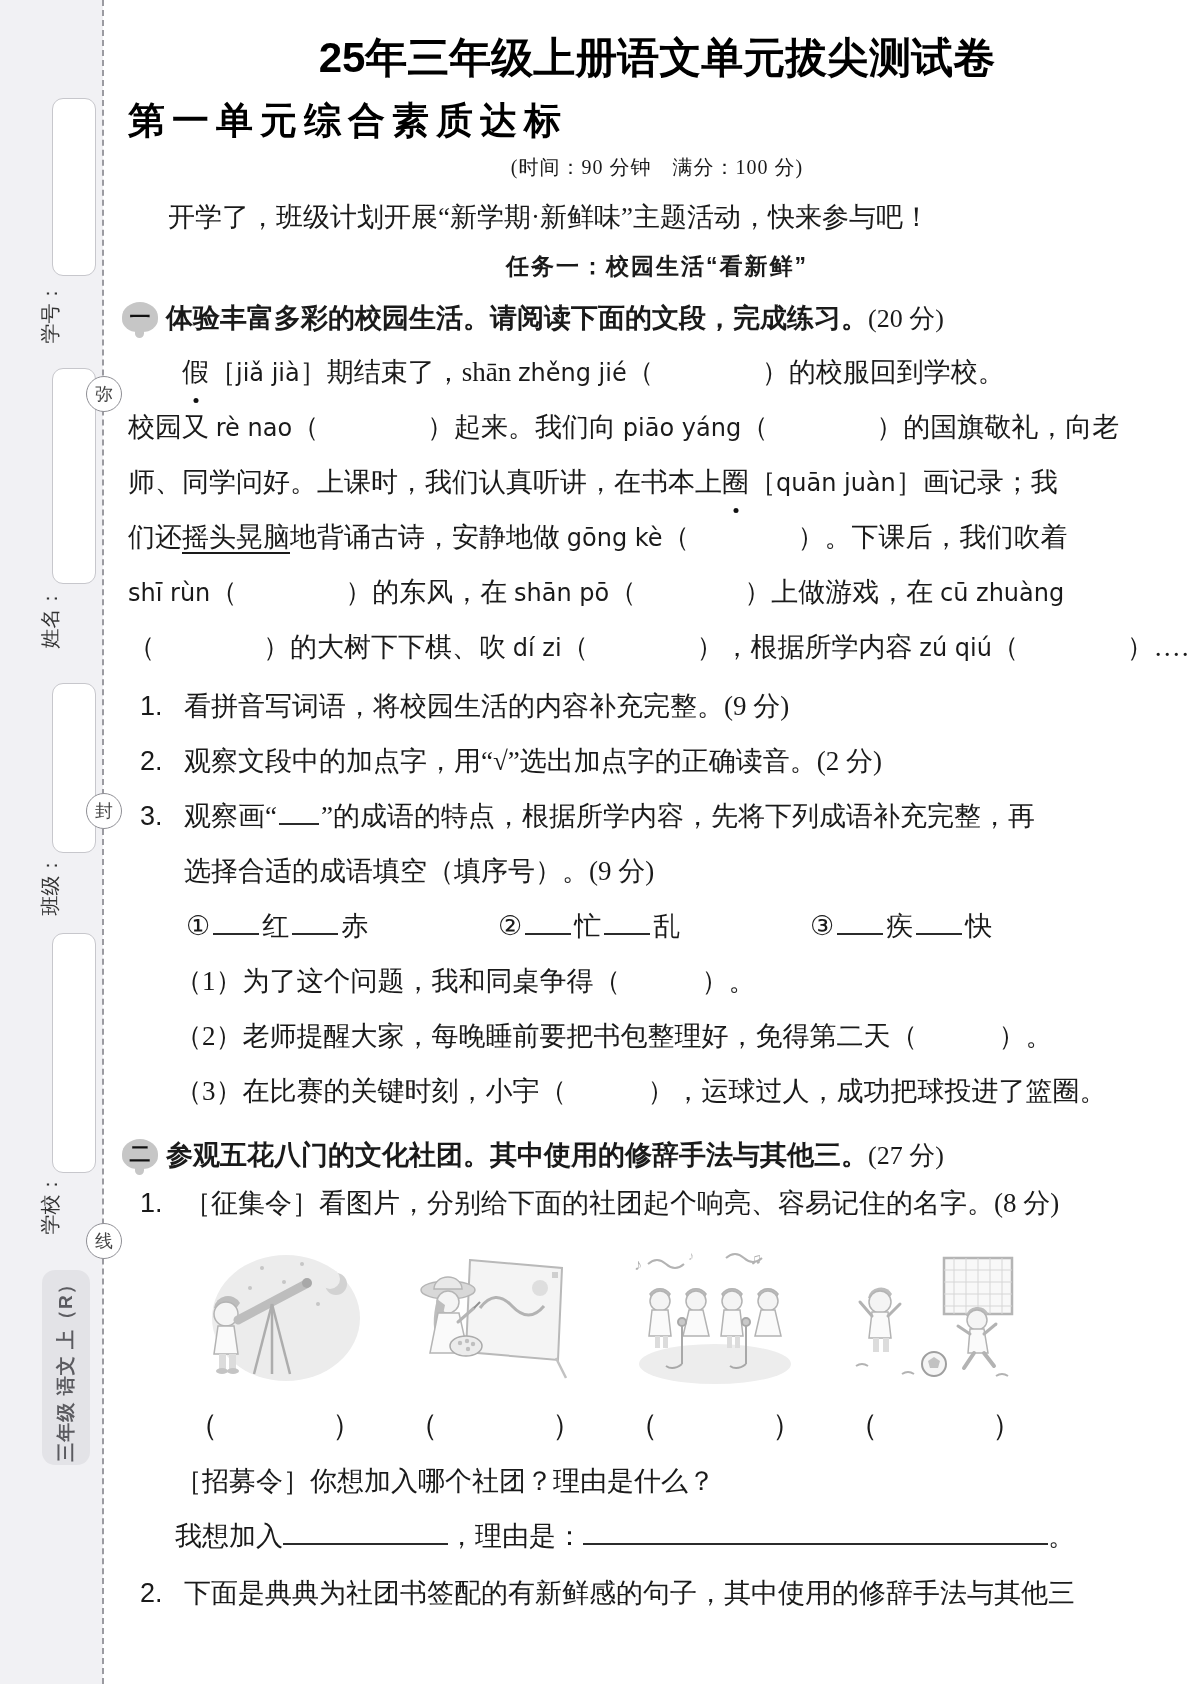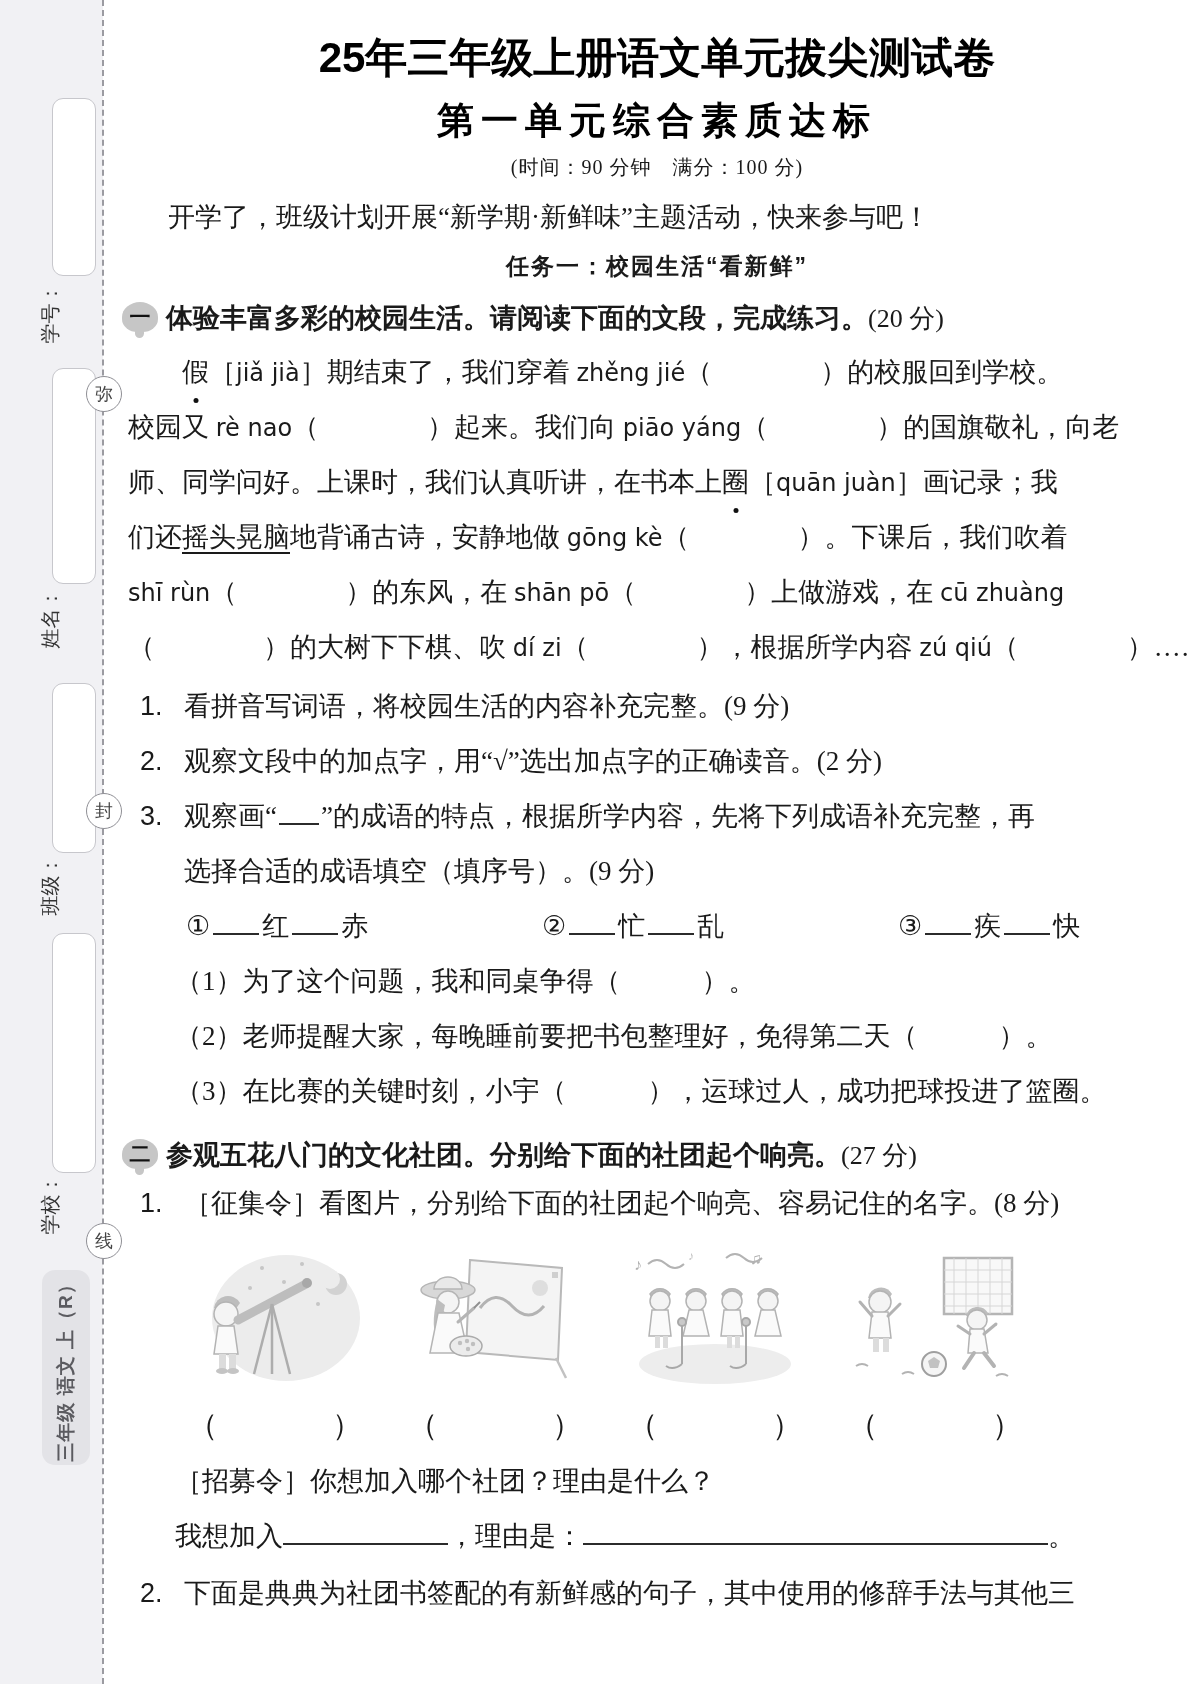--- a/index.html
+++ b/index.html
@@ -15,38 +15,38 @@
   .side-label span{display:inline-block;transform:rotate(-90deg);white-space:nowrap;font-size:20px;color:#333;}
   .seal-circle{position:absolute;left:86px;width:34px;height:34px;border-radius:50%;background:#fff;border:1.5px solid #8f8f95;z-index:3;
     display:flex;align-items:center;justify-content:center;font-size:18px;color:#444;}
   .book-tab{position:absolute;left:42px;top:1270px;width:48px;height:195px;background:#e3e3e7;border-radius:13px;
     display:flex;align-items:center;justify-content:center;overflow:visible;z-index:1;}
   .book-tab span{display:inline-block;transform:rotate(-90deg);white-space:nowrap;font-size:19px;font-weight:600;color:#5b5b60;
     font-family:"Liberation Sans",sans-serif;letter-spacing:1px;}
   
   .content{position:absolute;left:128px;top:0;width:1058px;}
   .h1{font-family:"Liberation Sans",sans-serif;font-weight:900;font-size:42px;text-align:center;margin-top:30px;letter-spacing:0px;color:#000;}
-  .h2{font-weight:700;font-size:37px;text-align:center;margin-top:10px;letter-spacing:7px;color:#000;font-family:Liberation Mono, monospace;}
+  .h2{font-weight:700;font-size:37px;text-align:left;margin-top:10px;letter-spacing:7px;color:#000;font-family:Liberation Mono, monospace;}
   .meta{font-size:20px;text-align:center;margin-top:8px;letter-spacing:1px;}
   .intro{font-size:27px;margin-top:18px;padding-left:40px;}
   .task-header{font-family:"Liberation Sans",sans-serif;font-weight:900;font-size:23px;text-align:center;margin-top:16px;letter-spacing:2px;}
   .sec-row{display:flex;align-items:flex-start;margin-top:16px;}
   .marker{flex:0 0 auto;width:36px;height:30px;background:#c6c6c6;border-radius:55% 55% 48% 48%;position:relative;
     display:flex;align-items:center;justify-content:center;font-family:"Liberation Sans",sans-serif;font-weight:900;font-size:21px;color:#111;margin:4px 8px 0 -6px;}
   .marker::after{content:"";position:absolute;left:13px;bottom:-6px;width:9px;height:9px;background:#c6c6c6;border-radius:0 0 6px 6px;}
   .sec-title{font-family:"Liberation Sans",sans-serif;font-weight:800;font-size:27px;line-height:40px;}
   .sec-title .score{font-family:"Liberation Serif",serif;font-weight:400;font-size:26px;text-align:center;}
   .passage{font-size:27px;line-height:54px;margin-top:6px;}
   .passage-line{white-space:nowrap;}
   .qblock{font-size:27px;line-height:55px;margin-top:4px;}
   .q{display:flex;align-items:flex-start;padding-left:12px;}
   .q .num{flex:0 0 44px;font-family:"Liberation Sans",sans-serif;}
   .q .qtext{flex:1 1 auto;}
   .subq{padding-left:47px;}
-  .idiom-row{display:flex;padding-left:58px;gap:44px;}
+  .idiom-row{display:flex;padding-left:58px;}
   .idiom-cell{flex:0 0 312px;}
   
   .seg-py{font-family:"DejaVu Sans",sans-serif;font-size:24px;}
   .seg-dot{position:relative;display:inline-block;}
   .seg-dot::after{content:"";position:absolute;left:50%;bottom:-4px;transform:translateX(-50%);width:5px;height:5px;border-radius:50%;background:#111;}
   .seg-u{text-decoration:underline;text-underline-offset:6px;text-decoration-thickness:1.5px;}
   .seg-blank{display:inline-block;width:46px;height:1em;border-bottom:2px solid #2b2b2b;margin:0 3px;vertical-align:baseline;}
   .seg-blank-s{display:inline-block;width:40px;height:1em;border-bottom:2px solid #2b2b2b;margin:0 2px;vertical-align:baseline;}
   .seg-blank-m{display:inline-block;width:165px;height:1em;border-bottom:2px solid #2b2b2b;vertical-align:baseline;}
   .seg-blank-l{display:inline-block;width:465px;height:1em;border-bottom:2px solid #2b2b2b;vertical-align:baseline;}
@@ -92,21 +92,21 @@
   <div class="meta">(时间：90 分钟　满分：100 分)</div>
   <div class="intro">开学了，班级计划开展“新学期·新鲜味”主题活动，快来参与吧！</div>
   <div class="task-header">任务一：校园生活“看新鲜”</div>
 
   <div class="sec-row">
     <div class="marker">一</div>
     <div class="sec-title"><span>体验丰富多彩的校园生活。请阅读下面的文段，完成练习。</span><span class="score">(20 分)</span></div>
   </div>
 
   <div class="passage">
-    <div class="passage-line"><span>　　</span><span class="seg-dot">假</span><span>［</span><span class="seg-py">jiǎ  jià</span><span>］期结束了，我们穿着 </span><span class="seg-py">zhěng jié</span><span>（　　　　）的校服回到学校。</span></div>
+    <div class="passage-line"><span>　　</span><span class="seg-dot">假</span><span>［</span><span class="seg-py">jiǎ  jià</span><span>］期结束了，shān </span><span class="seg-py">zhěng jié</span><span>（　　　　）的校服回到学校。</span></div>
     <div class="passage-line"><span>校园又 </span><span class="seg-py">rè nao</span><span>（　　　　）起来。我们向 </span><span class="seg-py">piāo yáng</span><span>（　　　　）的国旗敬礼，向老</span></div>
     <div class="passage-line"><span>师、同学问好。上课时，我们认真听讲，在书本上</span><span class="seg-dot">圈</span><span>［</span><span class="seg-py">quān  juàn</span><span>］画记录；我</span></div>
     <div class="passage-line"><span>们还</span><span class="seg-u">摇头晃脑</span><span>地背诵古诗，安静地做 </span><span class="seg-py">gōng kè</span><span>（　　　　）。下课后，我们吹着</span></div>
     <div class="passage-line"><span class="seg-py">shī rùn</span><span>（　　　　）的东风，在 </span><span class="seg-py">shān pō</span><span>（　　　　）上做游戏，在 </span><span class="seg-py">cū zhuàng</span></div>
     <div class="passage-line"><span>（　　　　）的大树下下棋、吹 </span><span class="seg-py">dí zi</span><span>（　　　　），根据所学内容 </span><span class="seg-py">zú qiú</span><span>（　　　　）……</span></div>
   </div>
 
   <div class="qblock">
     <div class="q">
       <span class="num">1.</span>
@@ -130,21 +130,21 @@
       <div class="idiom-cell"><span>③</span><span class="seg-blank"></span><span>疾</span><span class="seg-blank"></span><span>快</span></div>
     </div>
 
     <div class="subq"><span>（1）</span><span>为了这个问题，我和同桌争得（　　　）。</span></div>
     <div class="subq"><span>（2）</span><span>老师提醒大家，每晚睡前要把书包整理好，免得第二天（　　　）。</span></div>
     <div class="subq"><span>（3）</span><span>在比赛的关键时刻，小宇（　　　），运球过人，成功把球投进了篮圈。</span></div>
   </div>
 
   <div class="sec-row">
     <div class="marker">二</div>
-    <div class="sec-title"><span>参观五花八门的文化社团。分别给下面的社团起个响亮。</span><span class="score">(27 分)</span></div>
+    <div class="sec-title"><span>参观五花八门的文化社团。其中使用的修辞手法与其他三。</span><span class="score">(27 分)</span></div>
   </div>
 
   <div class="qblock" style="margin-top:0">
     <div class="q">
       <span class="num">1.</span>
       <span class="qtext">［征集令］看图片，分别给下面的社团起个响亮、容易记住的名字。(8 分)</span>
     </div>
   </div>
 
   <div class="club-row">

